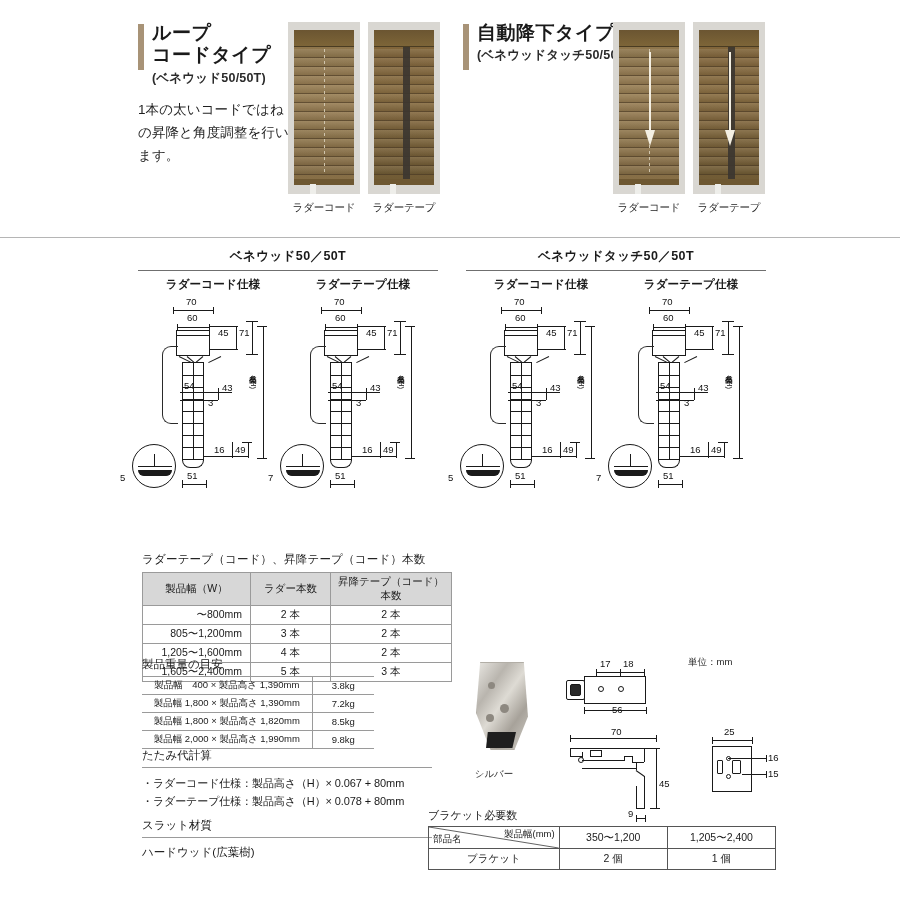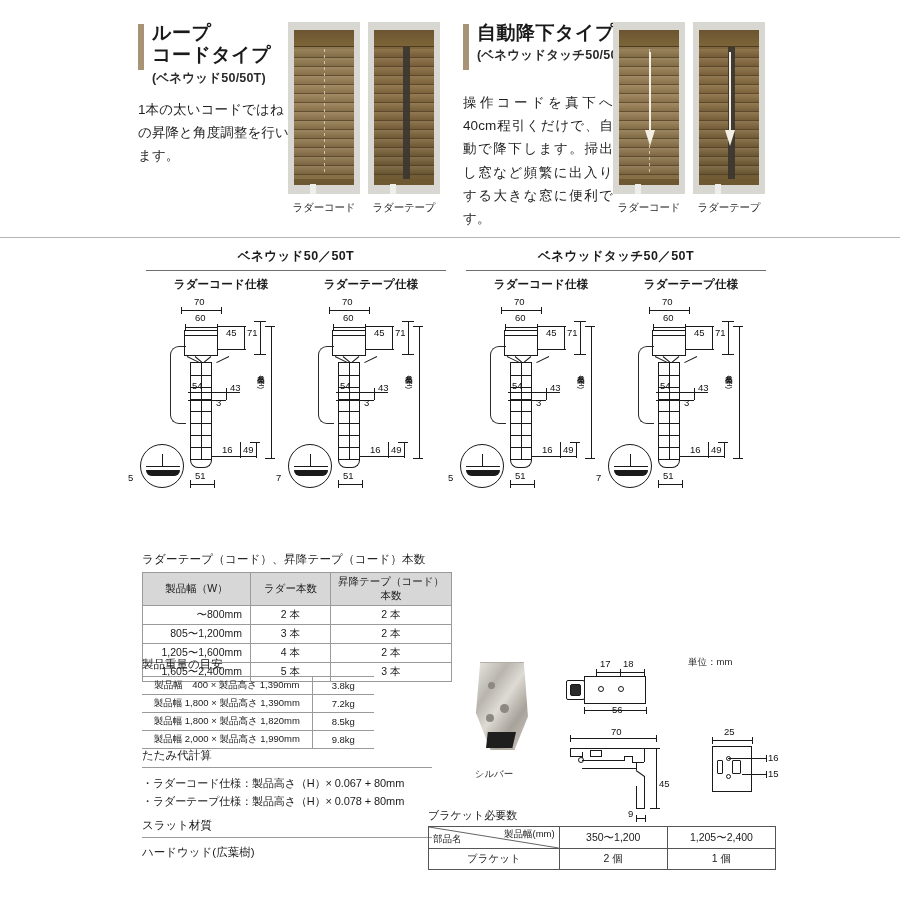--- a/index.html
+++ b/index.html
@@ -74,21 +74,21 @@
     border-left:5px solid transparent; border-right:5px solid transparent;
     border-top:16px solid #f4efe2;
   }
   .photo-cap { font-size:10.5px; text-align:center; margin-top:7px; color:#222; letter-spacing:-.2px; }
 
   .divider-line { position:absolute; left:0; top:237px; width:900px; height:1px; background:#b5b5b5; }
 
   
   .diagram-section { position:absolute; left:0; top:248px; width:900px; height:270px; }
   .diag-group { position:absolute; top:0; width:300px; }
-  .diag-group.g1 { left:146px; }
+  .diag-group.g1 { left:138px; }
   .diag-group.g2 { left:466px; }
   .diag-title { text-align:center; font-size:12.5px; font-weight:bold; letter-spacing:.4px; color:#1a1a1a; }
   .diag-rule { height:1px; background:#6f6f6f; margin:5px 0 6px 0; }
   .diag-subrow { display:flex; }
   .diag-sub { flex:1; text-align:center; font-size:11.5px; font-weight:bold; letter-spacing:.2px; color:#1a1a1a; }
 
   .draw-row { position:relative; height:208px; margin-top:4px; }
   .drawing { position:absolute; top:0; width:150px; height:208px; }
   .drawing.d-a { left:-8px; }
   .drawing.d-b { left:140px; }
@@ -248,21 +248,20 @@
   <div class="feature feature-right">
     <div class="feat-head">
       <div class="accent-bar"></div>
       <div>
         <div class="feat-title">
           <div>自動降下タイプ</div>
         </div>
         <div class="feat-sub">(ベネウッドタッチ50/50T)</div>
       </div>
     </div>
-    <div class="feat-body justified" style="margin-top:21px;">操作コードを真下へ40cm程引くだけで、自動で降下します。掃出し窓など頻繁に出入りする大きな窓に便利です。</div>
   </div>
 
   <div class="photo-pair right">
     <div class="photo-box">
       <div class="photo-img">
         <div class="blind">
           <div class="headrail"></div>
           <div class="slats">
             <div class="slat"></div>
               <div class="slat"></div>

